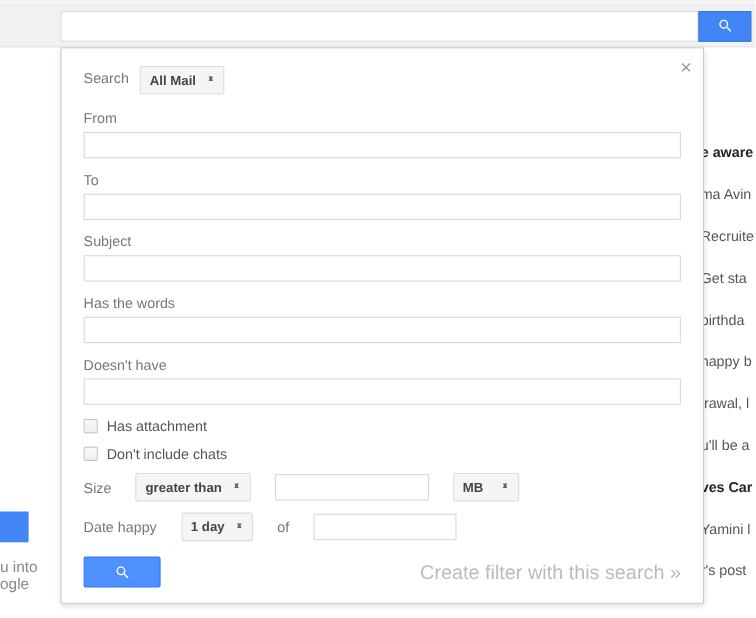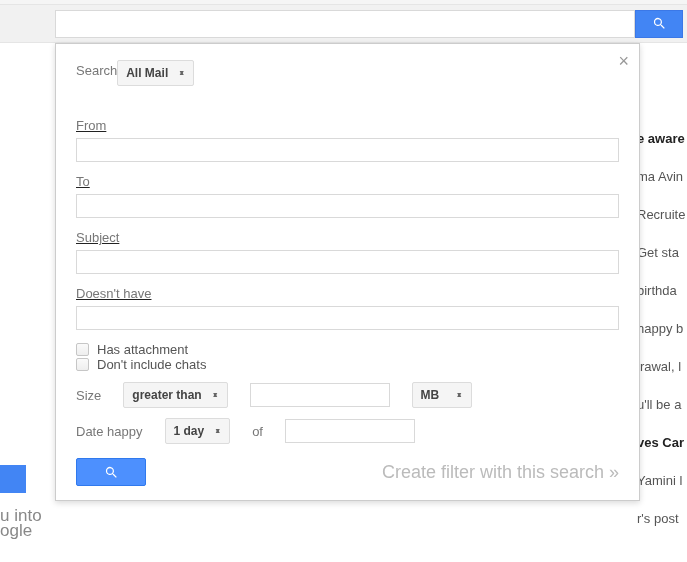--- a/index.html
+++ b/index.html
@@ -60,21 +60,21 @@
   left: 0;
   top: 465px;
   width: 26px;
   height: 28px;
   background: #4285f4;
 }
 .left-text {
   position: absolute;
   left: 0;
   top: 508px;
-  font-size: 17px;
+  font-size: 14px;
   color: #888;
   line-height: 15px;
 }
 .panel {
   position: absolute;
   left: 55px;
   top: 43px;
   width: 585px;
   background: #fff;
   border: 1px solid #ccc;
@@ -98,21 +98,22 @@
 }
 .text-input {
   width: 100%;
   height: 24px;
   border: 1px solid #d9d9d9;
   padding: 2px 6px;
 }
 .search-scope-row {
   display: flex;
   align-items: center;
-  margin-bottom: 32px;
+  gap: 10px;
+  margin-bottom: 14px;
 }
 .dropdown {
   display: inline-flex;
   align-items: center;
   justify-content: space-between;
   height: 26px;
   background: #f5f5f5;
   border: 1px solid #dcdcdc;
   border-radius: 2px;
   padding: 12px 8px;
@@ -128,21 +129,21 @@
   line-height: 0;
 }
 .sort-arrows span {
   font-size: 7px;
   color: #666;
 }
 .chk-row {
   display: flex;
   align-items: center;
   gap: 8px;
-  margin: 0 0;
+  margin: 10px 0;
   color: #555;
 }
 .chk {
   width: 13px;
   height: 13px;
   border: 1px solid #c6c6c6;
   border-radius: 2px;
   background: linear-gradient(#fafafa,#eee);
 }
 .size-row, .date-row {
@@ -170,21 +171,21 @@
   align-items: center;
   justify-content: center;
   cursor: pointer;
 }
 .search-submit svg { fill: #fff; width: 15px; height: 15px; }
 .filter-link {
   color: #bbb;
   font-size: 18px;
   cursor: pointer;
 }
-.field-block { margin-bottom: 12px; text-decoration: underline; }
+.field-block { margin-bottom: 12px; }
 </style>
 </head>
 <body>
 
 <div class="top-strip"></div>
 
 <div class="search-bar-row">
   <input class="search-input-main" type="text" value="" style="">
   <div class="search-btn-main">
     <svg viewBox="0 0 24 24">
@@ -233,20 +234,24 @@
   </div>
   <div class="field-block">
     <div class="row-label">To</div>
     <input class="text-input" type="text" style="">
   </div>
   <div class="field-block">
     <div class="row-label">Subject</div>
     <input class="text-input" type="text" style="">
   </div>
   <div class="field-block">
+    <div class="row-label">Has the words</div>
+    <input class="text-input" type="text" style="">
+  </div>
+  <div class="field-block">
     <div class="row-label">Doesn't have</div>
     <input class="text-input" type="text" style="">
   </div>
 
   <div class="chk-row">
     <div class="chk"></div>
     <span>Has attachment</span>
   </div>
   <div class="chk-row">
     <div class="chk"></div>

